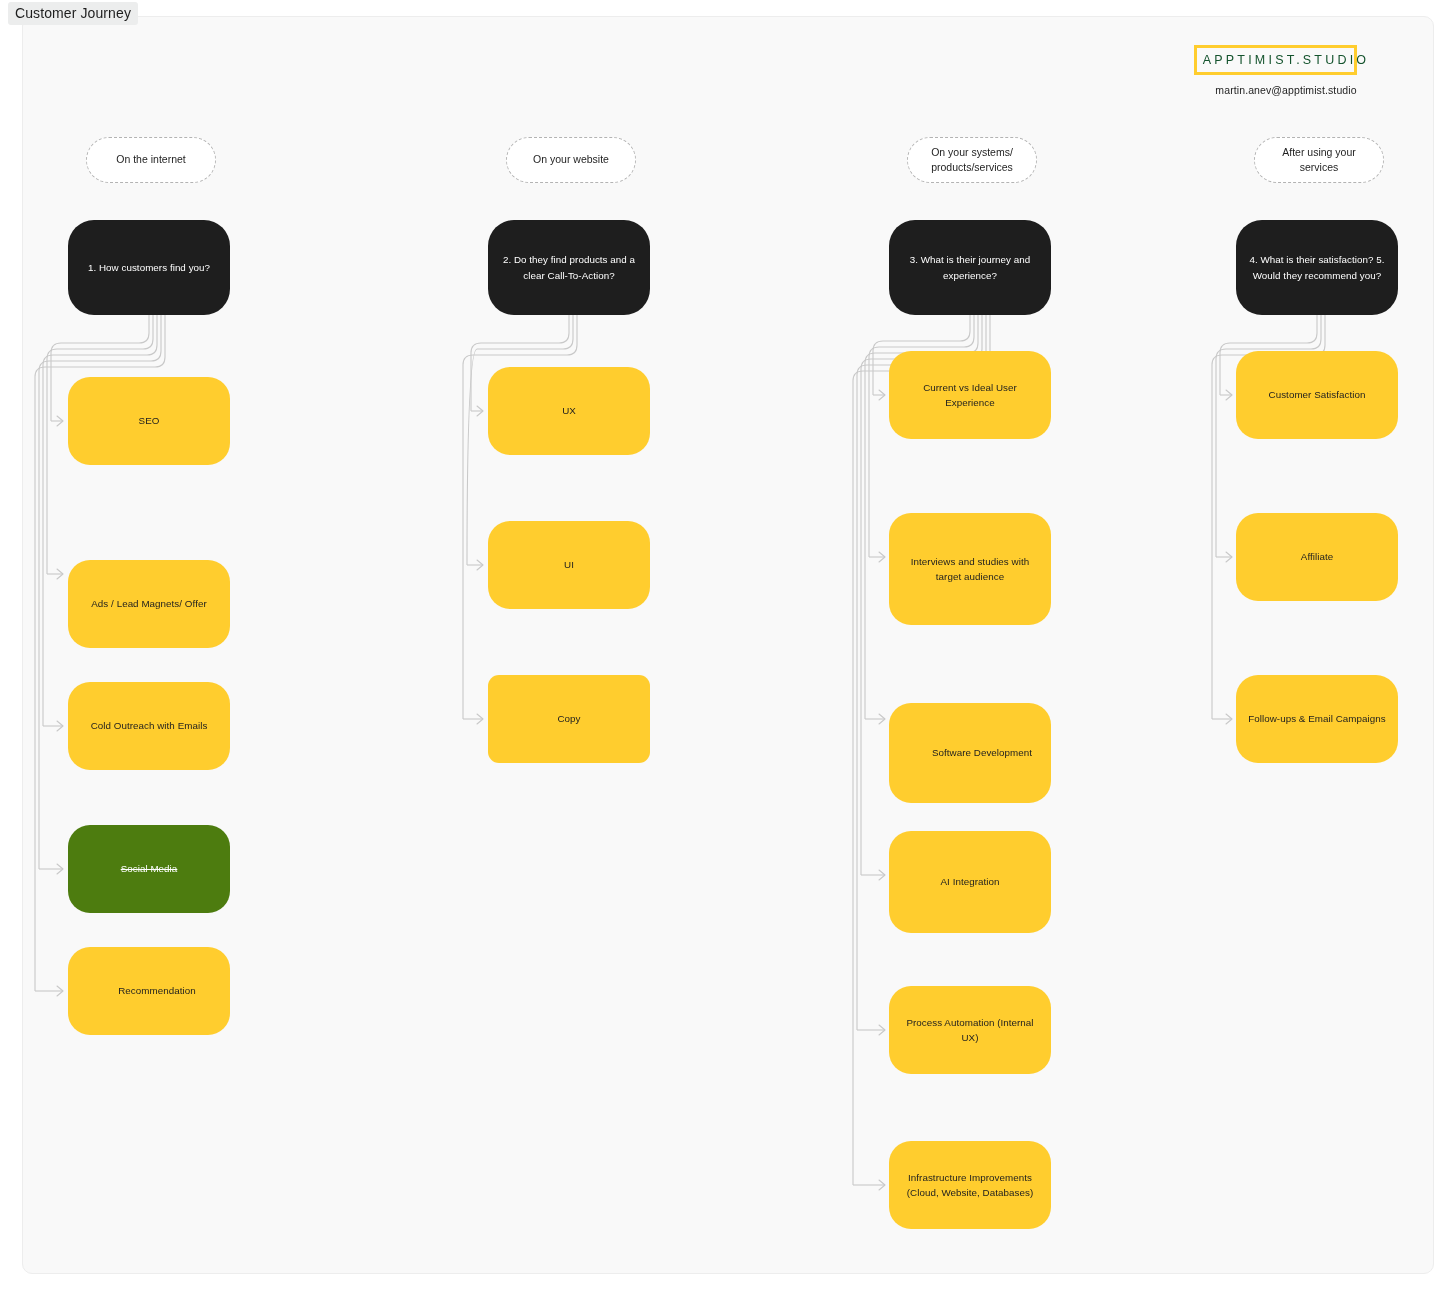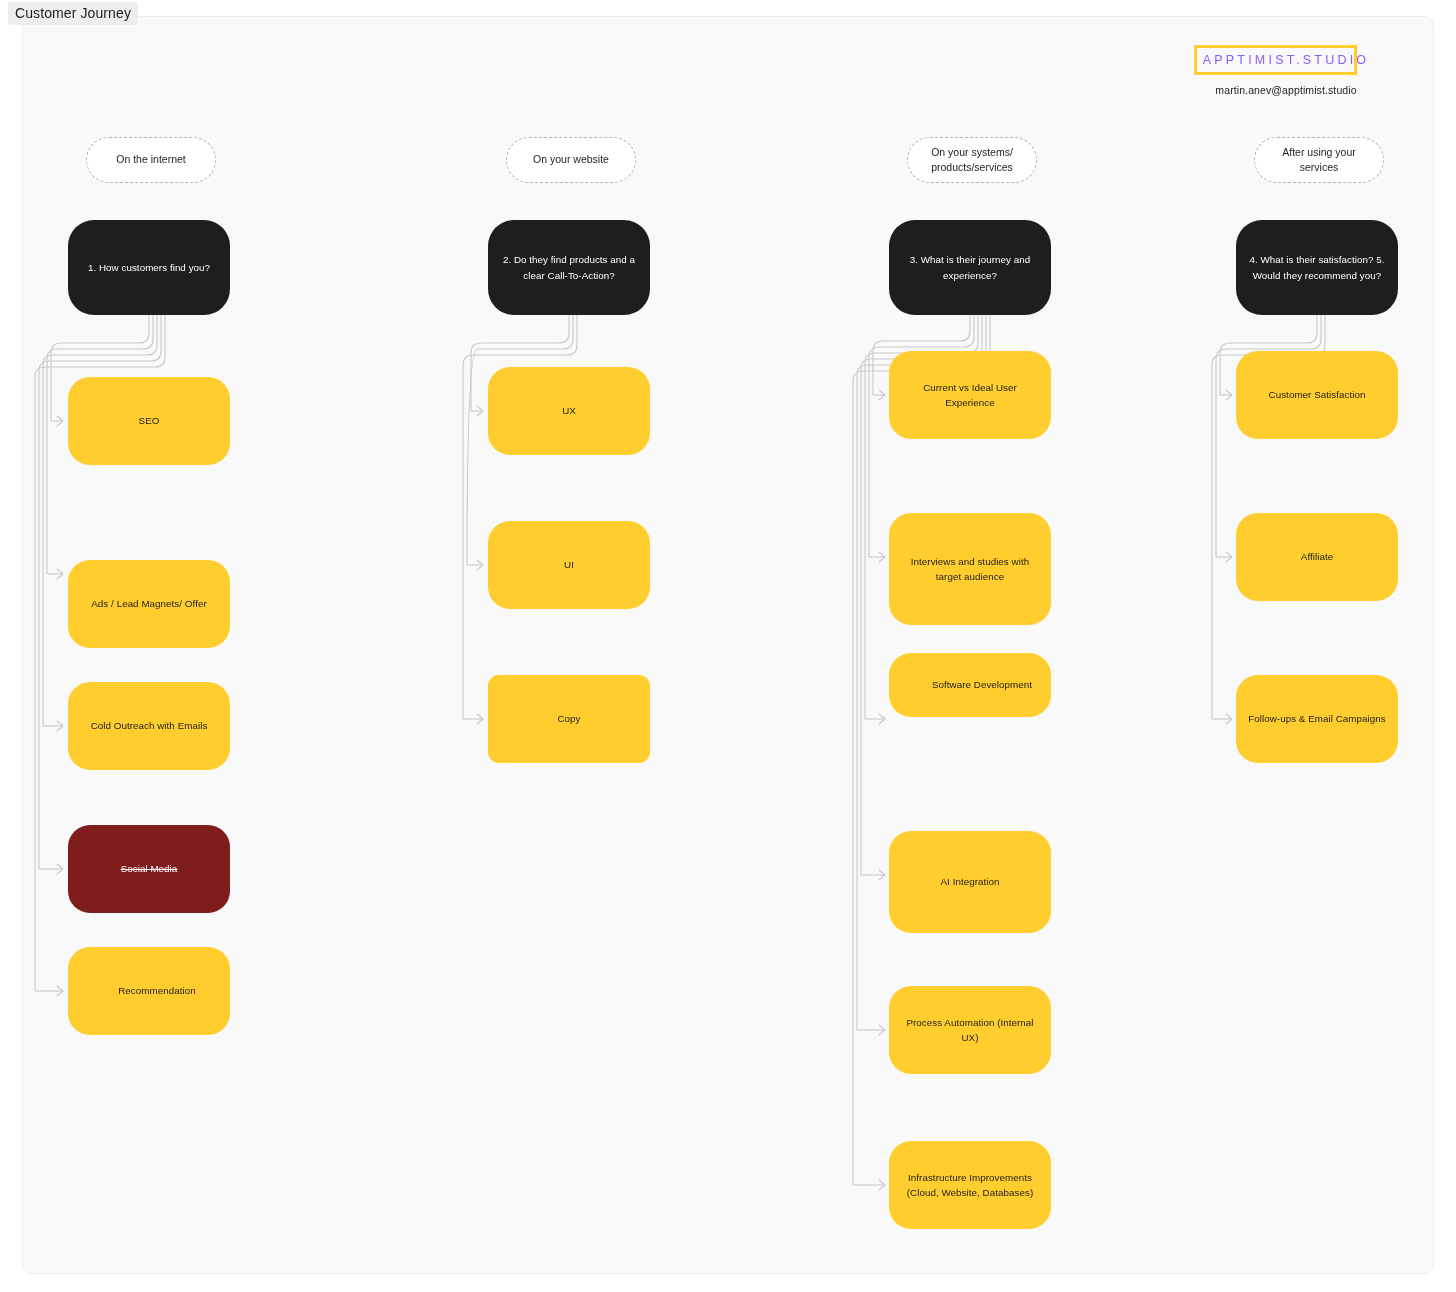--- a/index.html
+++ b/index.html
@@ -55,21 +55,21 @@
     width: 230px;
   }
   .brand-logo-wrap {
     position: relative;
     display: inline-block;
     height: 30px;
   }
   .brand-logo-text {
     font-size: 12.5px;
     letter-spacing: 3.2px;
-    color: #8b5cf6;
+    color: #14532d;
     line-height: 30px;
     white-space: nowrap;
     padding: 0 9px;
     position: relative;
     z-index: 2;
   }
   .brand-logo-box {
     position: absolute;
     left: 0;
     top: 0;
@@ -156,21 +156,21 @@
     border-radius: 26px;
   }
   .node.dark span { color: #ffffff; }
 
   .node.accent {
     background: #ffcd2e;
   }
   .node.accent span { color: #1e1e1e; }
 
   .node.muted {
-    background: #7f1d1d;
+    background: #4d7c0f;
   }
   .node.muted span {
     color: #ffffff;
     text-decoration: line-through;
   }
 </style>
 </head>
 <body>
 
 <div class="frame-tab">Customer Journey</div>
@@ -306,21 +306,21 @@
     </div>
     <div class="node dark">
       <span>3. What is their journey and experience?</span>
     </div>
     <div class="node accent" style="top:334px;height:88px;">
       <span>Current vs Ideal User Experience</span>
     </div>
     <div class="node accent" style="top:496px;height:112px;">
       <span>Interviews and studies with target audience</span>
     </div>
-    <div class="node accent" style="top:636px;height:64px;padding-left:36px;">
+    <div class="node accent" style="top:686px;height:100px;padding-left:36px;">
       <span>Software Development</span>
     </div>
     <div class="node accent" style="top:814px;height:102px;">
       <span>AI Integration</span>
     </div>
     <div class="node accent" style="top:969px;height:88px;">
       <span>Process Automation (Internal UX)</span>
     </div>
     <div class="node accent" style="top:1124px;height:88px;">
       <span>Infrastructure Improvements (Cloud, Website, Databases)</span>

